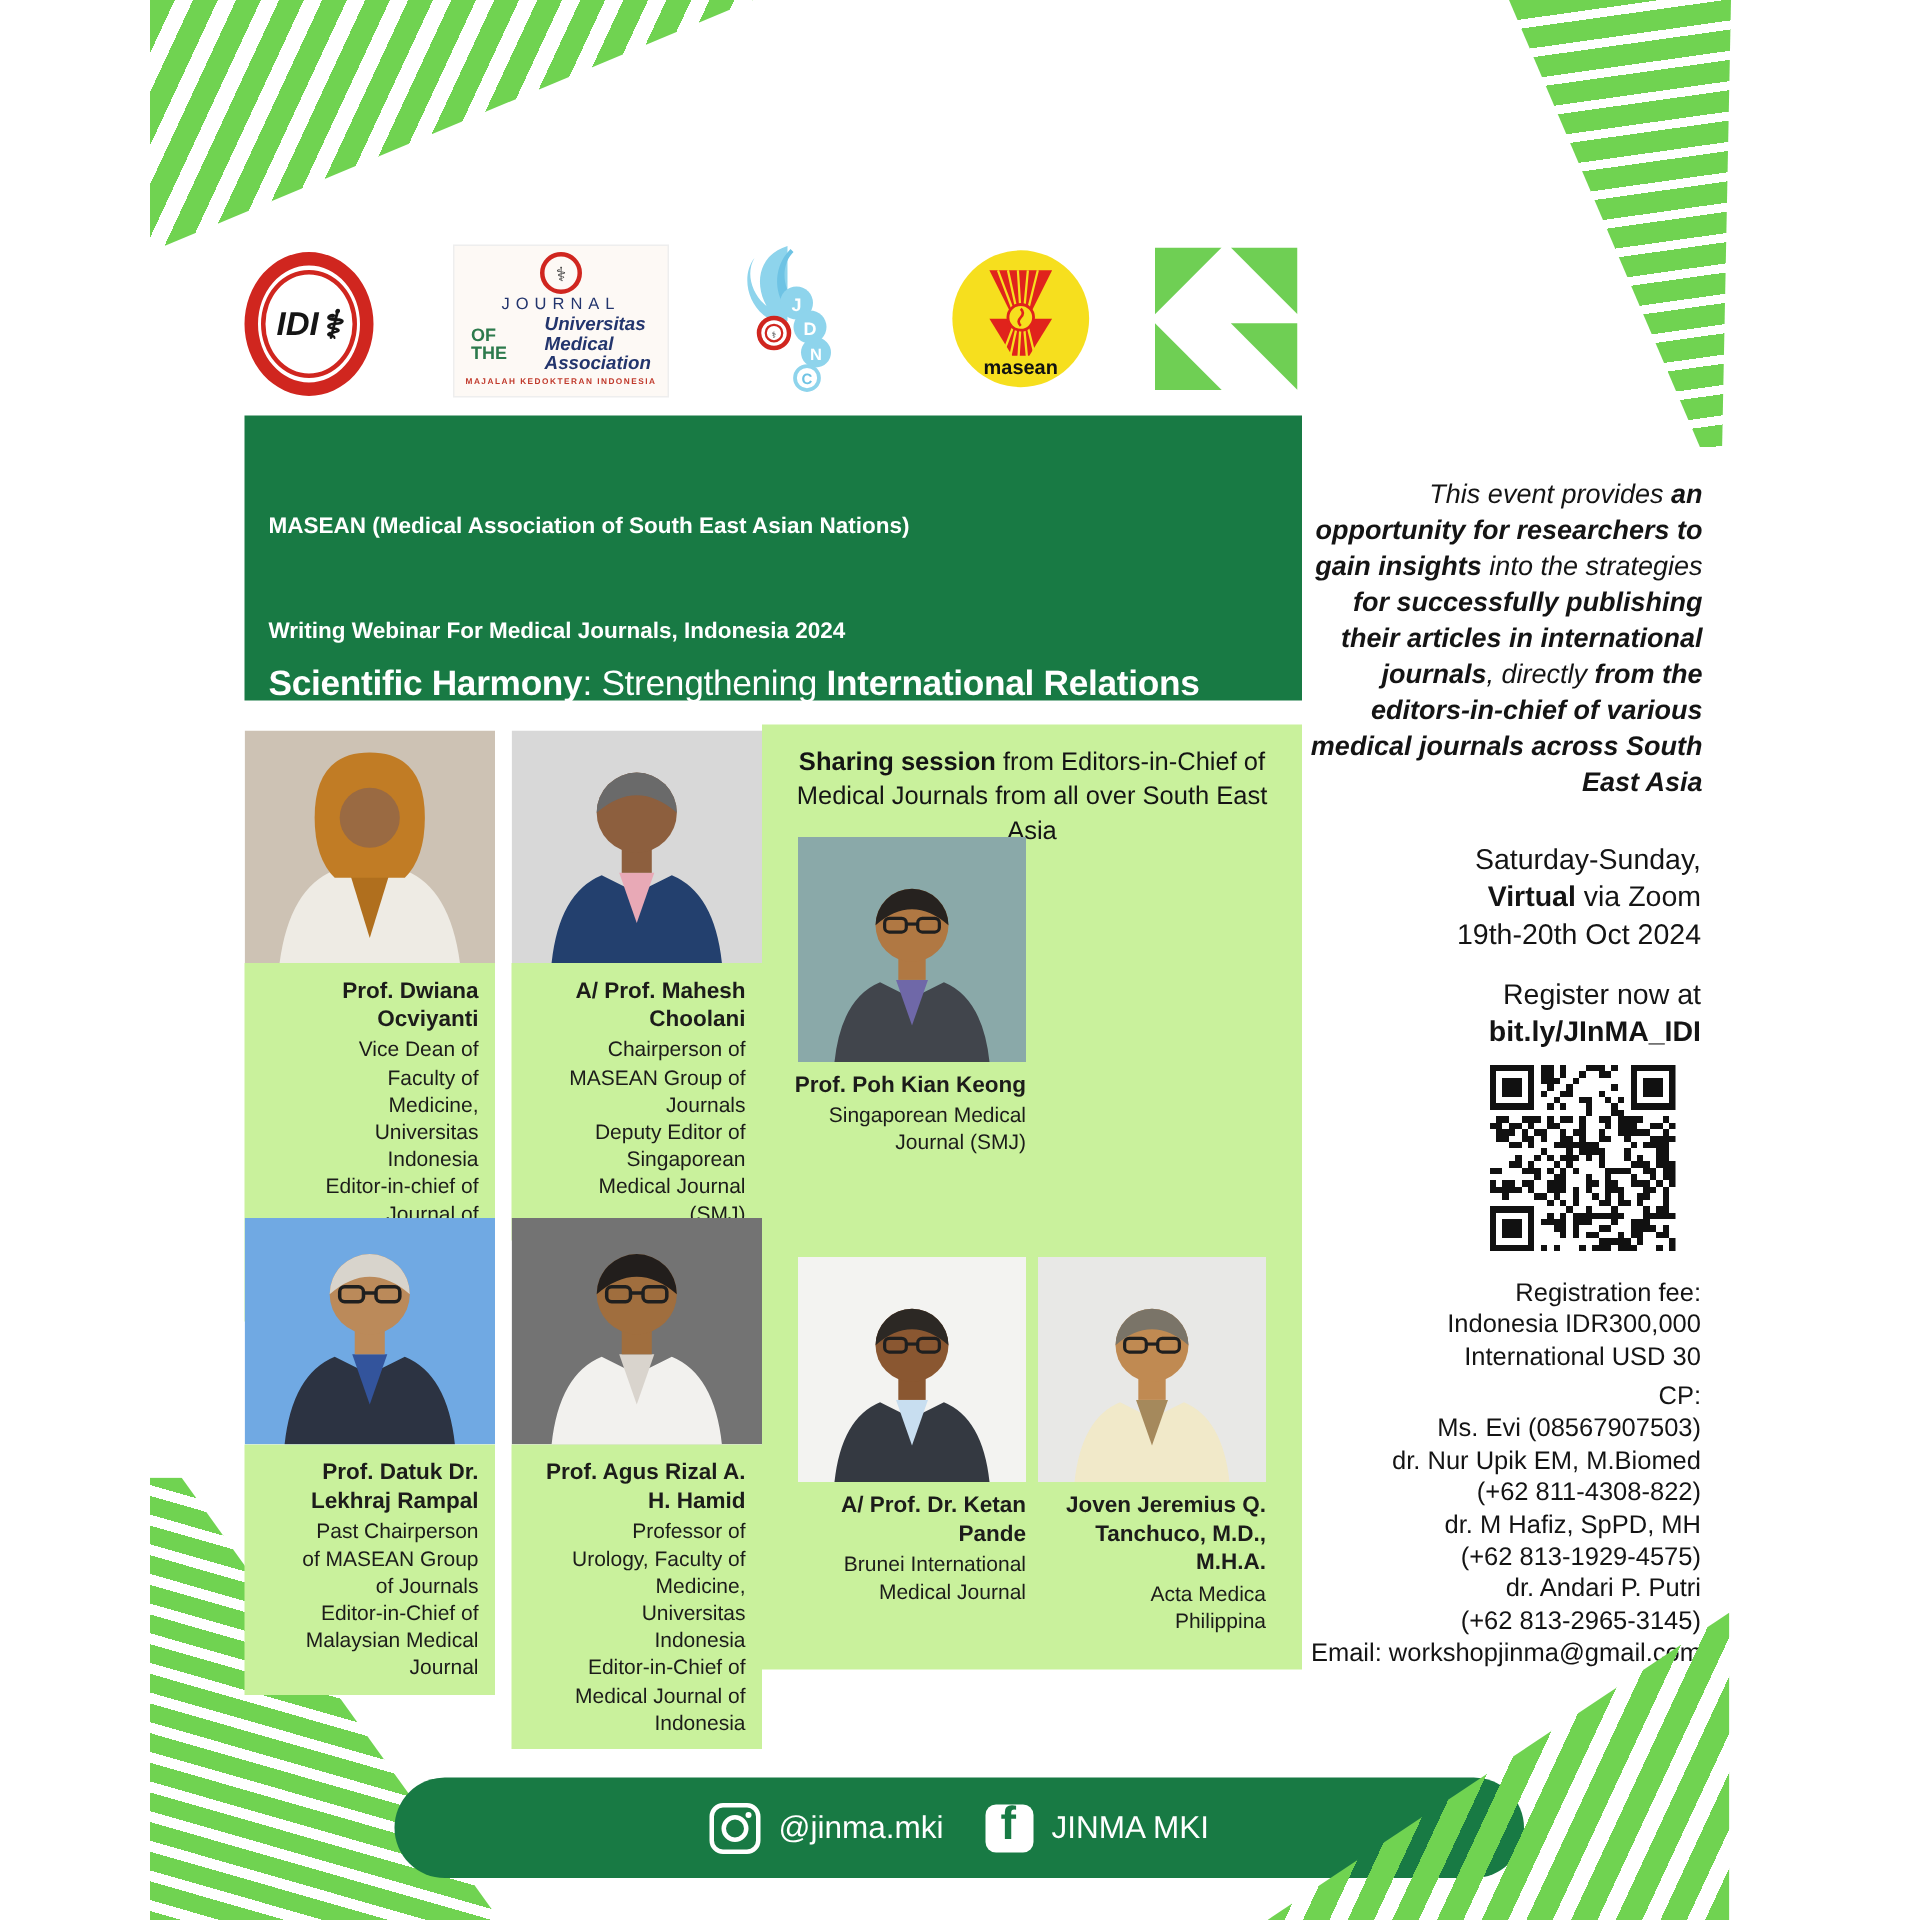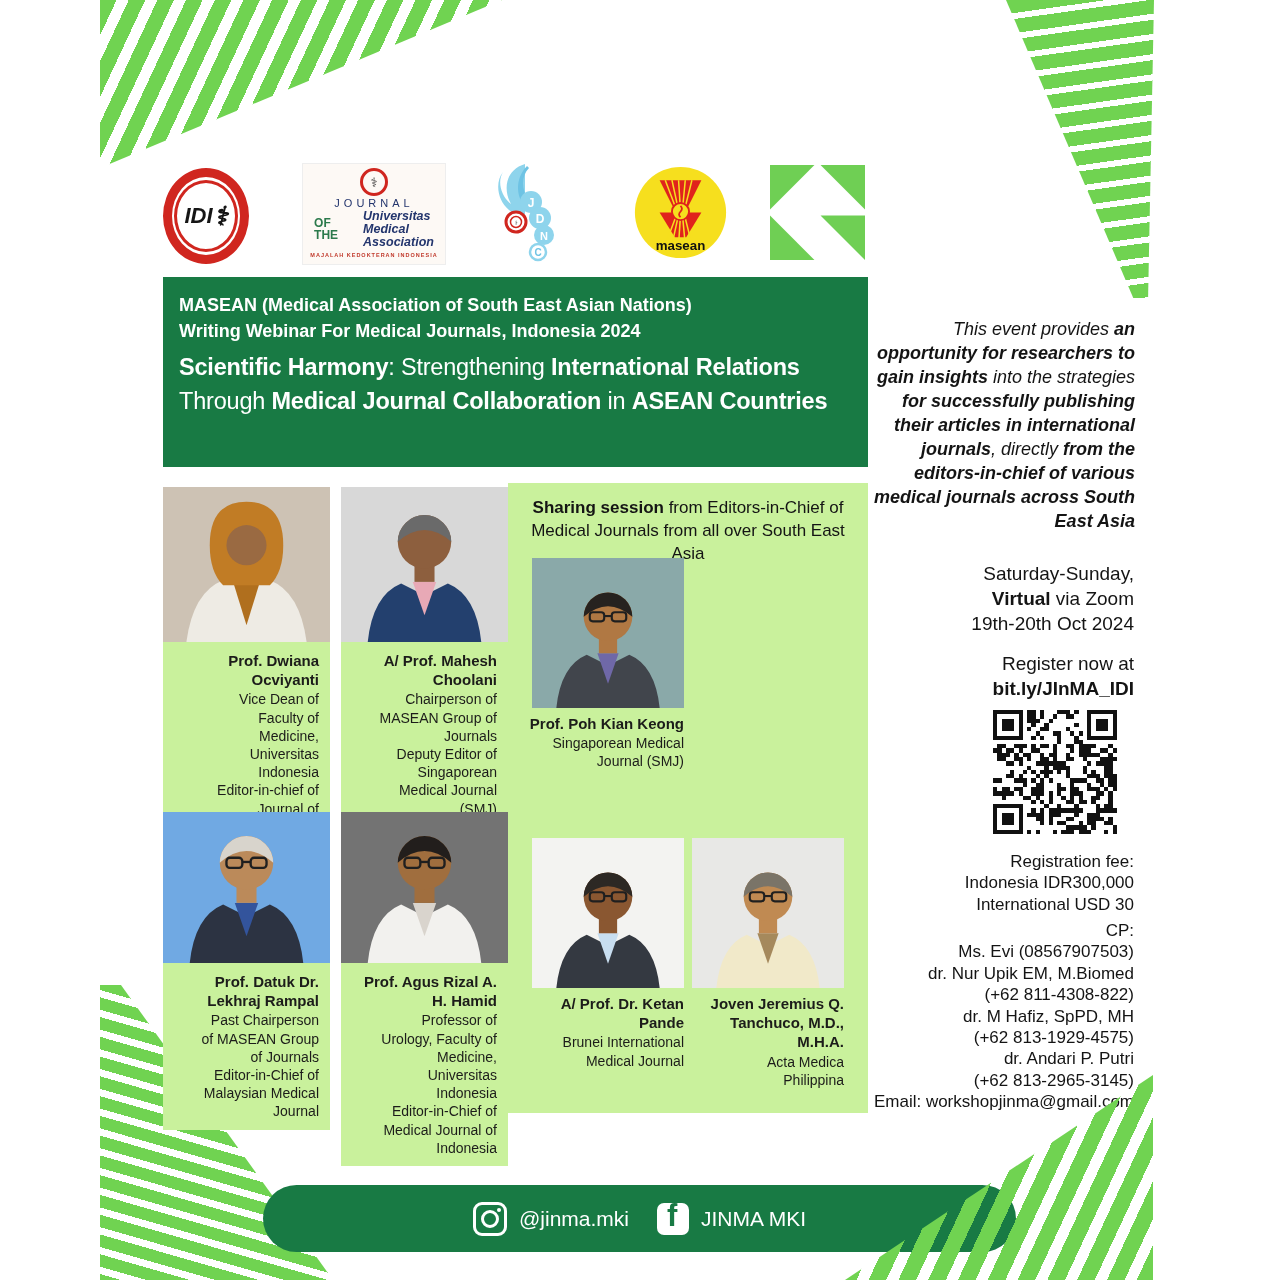--- a/index.html
+++ b/index.html
@@ -40,21 +40,21 @@
   .j-row{display:flex;align-items:center;justify-content:center;gap:19px;margin-top:1px;}
   .j-ofthe{width:30px;color:#2c7a4c;font-weight:800;font-size:12px;line-height:.95;text-align:left;}
   .j-assoc{color:var(--navy);font-weight:700;font-style:italic;font-size:12.5px;line-height:1.05;text-align:left;}
   .j-sub{color:#c0392b;font-size:5.5px;letter-spacing:1px;margin-top:3px;font-weight:700;}
   #jdnLogo{left:487px;top:160px;width:76px;height:108px;}
   #maseanLogo{left:633px;top:165px;width:95px;height:95px;}
   #triLogo{left:770px;top:165px;width:95px;height:95px;}
   
   #banner{position:absolute;left:163px;top:277px;width:705px;height:190px;background:var(--dark);
           color:#fff;box-sizing:border-box;padding:15px 16px;z-index:1;}
-  .b-line{font-weight:700;font-size:18px;line-height:1.45;}
+  .b-line{font-weight:700;font-size:15px;line-height:1.45;margin-top:48px;}
   .b-title{margin:7px 0 0;font-size:23.5px;line-height:1.42;font-weight:400;letter-spacing:-.2px;}
   .b-title b{font-weight:700;}
   
   #intro{position:absolute;left:872px;top:276px;width:263px;text-align:right;
          font-style:italic;font-size:18px;line-height:1.33;color:#141414;margin-top:42px;}
   #intro b{font-weight:700;}
   #details{position:absolute;left:872px;top:561px;width:262px;text-align:right;
            font-size:19px;line-height:1.32;color:#141414;}
   #details .spacer{height:15px;}
   .reg-link{font-weight:700;}

